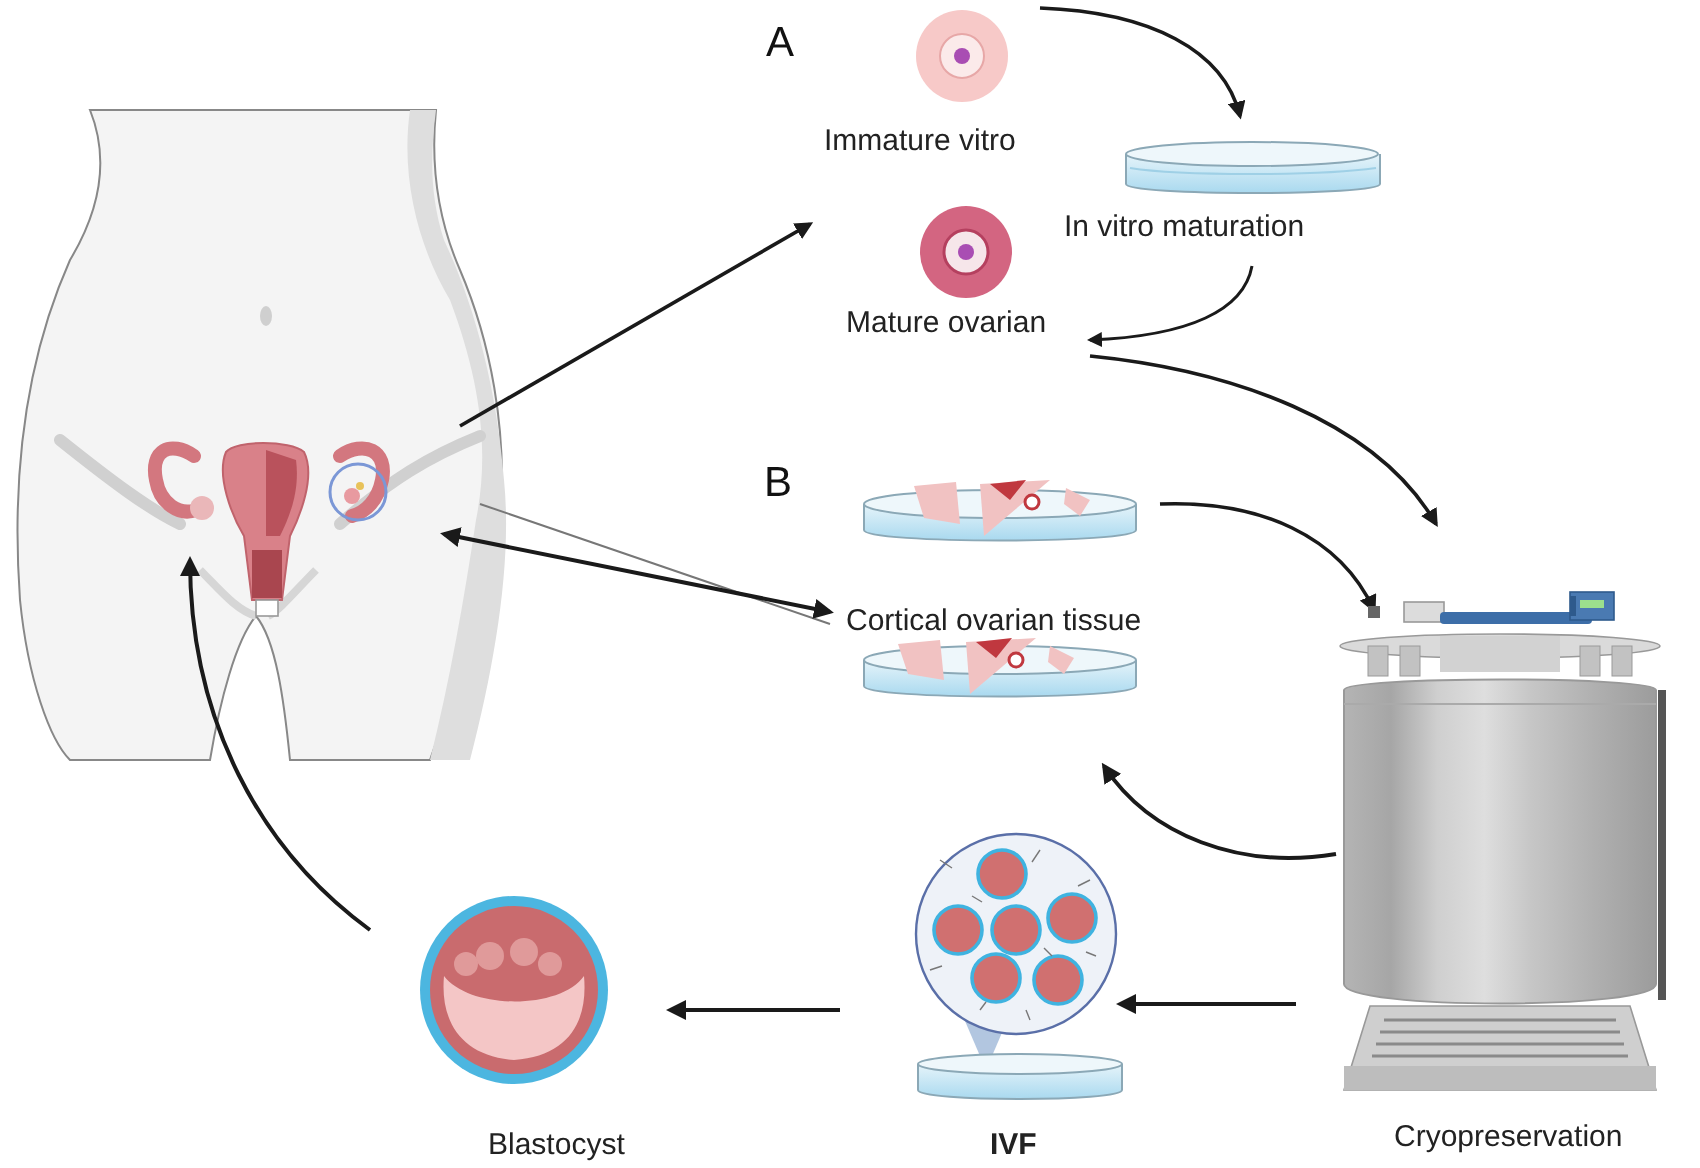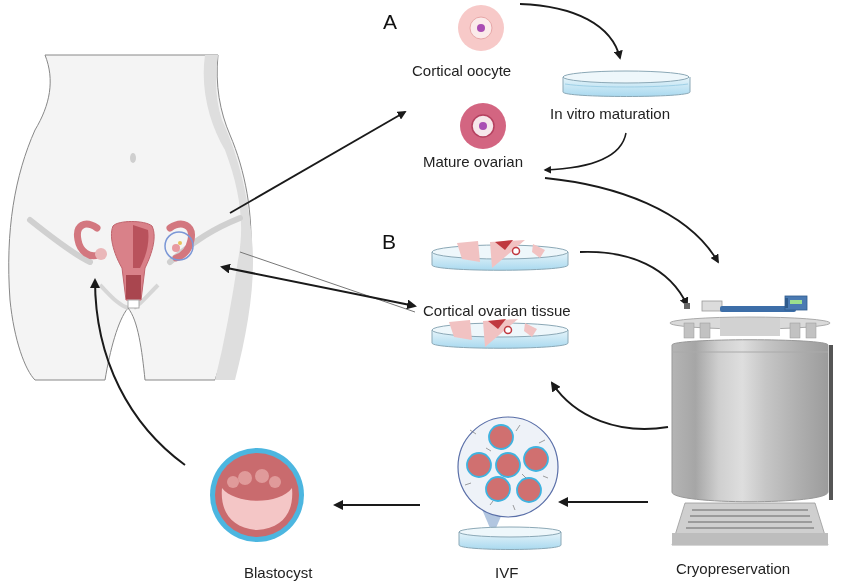--- a/index.html
+++ b/index.html
@@ -163,19 +163,19 @@
     <circle cx="245" cy="478" r="7" fill="#e09a9a"></circle>
     <circle cx="262" cy="476" r="7" fill="#e09a9a"></circle>
     <circle cx="275" cy="482" r="6" fill="#e09a9a"></circle>
     <circle cx="233" cy="482" r="6" fill="#e09a9a"></circle>
   </g>
 </svg>
 
 <div class="sec" style="left:383px; top:10px;">A</div>
 <div class="sec" style="left:382px; top:230px;">B</div>
 
-<div class="lbl" style="left:412px; top:62px;">Cortical oocyte</div>
-<div class="lbl" style="left:550px; top:105px;">In vitro maturation</div>
+<div class="lbl" style="left:412px; top:62px;">Immature vitro</div>
+<div class="lbl" style="left:532px; top:105px;">In vitro maturation</div>
 <div class="lbl" style="left:423px; top:153px;">Mature ovarian</div>
 <div class="lbl" style="left:423px; top:302px;">Cortical ovarian tissue</div>
-<div class="lbl" style="left:676px; top:560px;">Cryopreservation</div>
-<div class="lbl" style="left:495px; top:564px;">IVF</div>
+<div class="lbl" style="left:697px; top:560px;">Cryopreservation</div>
+<div class="lbl" style="left:495px; top:564px;font-weight:bold;">IVF</div>
 <div class="lbl" style="left:220px; top:564px;margin-left:24px;">Blastocyst</div>
 
 </body></html>

